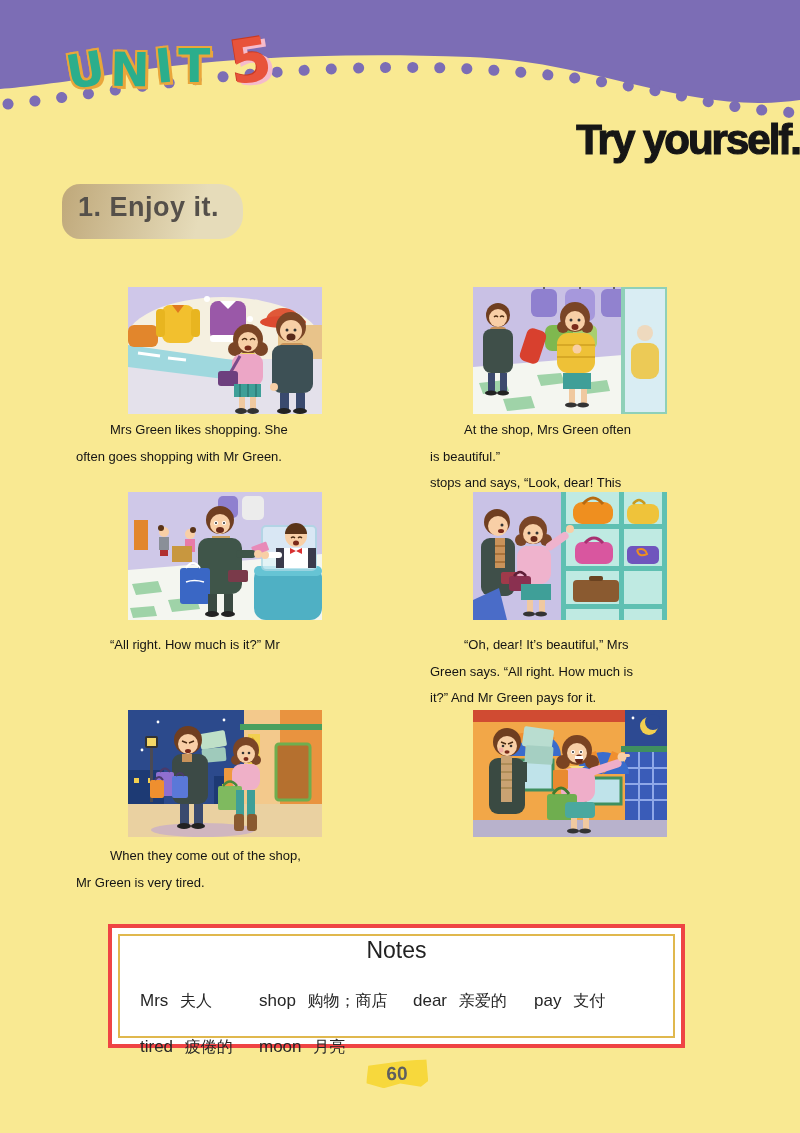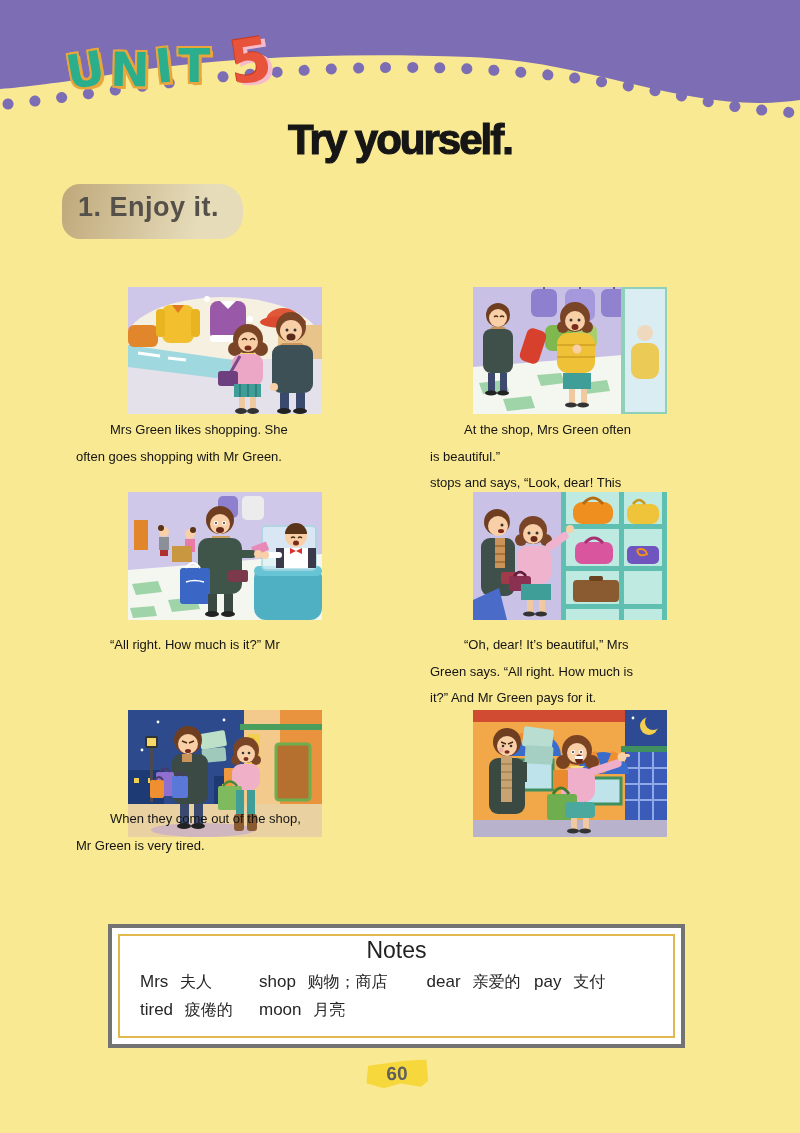--- a/index.html
+++ b/index.html
@@ -12,50 +12,50 @@
   .logo .lt{display:inline-block;font-size:47px;color:#2bae8c;
     text-shadow:-2px -2px 0 #e9a63b,2px -2px 0 #e9a63b,-2px 2px 0 #e9a63b,
       3px 3px 0 #e9a63b;}
   .logo .l1{transform:rotate(-7deg);}
   .logo .l2{transform:rotate(4deg) translateY(2px);}
   .logo .l3{transform:rotate(-3deg);}
   .logo .l4{transform:rotate(3deg) translateY(1px);}
   .logo .l5{display:inline-block;font-size:60px;color:#e8533b;margin-left:14px;
     transform:rotate(-6deg) translateY(4px);
     text-shadow:4px 3px 0 #f5bbcb,-1px -1px 0 #c83a22;}
-  .title{position:absolute;left:0;top:116px;width:800px;text-align:center;
+  .title{position:absolute;left:0;top:116px;width:800px;text-align:right;
     font-size:42px;font-weight:bold;letter-spacing:-2px;color:#161616;
     -webkit-text-stroke:1.2px #161616;}
   .pill{position:absolute;left:62px;top:184px;height:46px;line-height:46px;
     padding:0 24px 9px 16px;border-radius:18px 24px 24px 18px;
     background:linear-gradient(105deg,#bfa87a,#e6dcba 75%);
     font-size:27px;font-weight:bold;color:#55504a;letter-spacing:.5px;}
   .subtitle{position:absolute;left:0;top:228px;width:790px;text-align:center;
     font-family:"DejaVu Sans",sans-serif;font-size:25px;font-weight:bold;
     color:#8c2fa3;text-shadow:2.5px 2.5px 0 #74caec;letter-spacing:.5px;}
   
   .pnl{position:absolute;width:194px;height:127px;}
   .pnl svg{display:block;}
   .cap{position:absolute;font-size:13px;line-height:26.5px;color:#141414;}
   .cap .cl{white-space:nowrap;}
   .cap .cl.indent{padding-left:34px;}
   .col-l{left:76px;width:312px;}
   .col-r{left:430px;width:322px;}
   
   .notes{position:absolute;left:108px;top:924px;width:577px;height:124px;
-    background:#fff;border:4px solid #737373;box-sizing:border-box;}
+    background:#fff;border:4px solid #ef4444;box-sizing:border-box;}
   .notes-inner{position:absolute;left:6px;top:6px;right:6px;bottom:6px;
     border:2px solid #e0b84e;}
   .notes-title{margin-top:9px;text-align:center;font-size:23px;color:#222;}
-  .vocab{display:flex;flex-wrap:wrap;row-gap:7px;margin:8px 0 0 28px;
+  .vocab{display:flex;flex-wrap:wrap;row-gap:25px;margin:27px 0 0 28px;
     font-size:17px;color:#262626;}
   .v-item{box-sizing:border-box;}
   .v-item{width:119px;}
   .v-item:nth-child(2),.v-item:nth-child(6){width:154px;}
-  .v-item:nth-child(3){width:121px;text-align:center;}
+  .v-item:nth-child(3){width:121px;}
   .v-item:nth-child(4){width:110px;}
   .v-en{margin-right:7px;}
   .v-zh{font-size:16px;}
   
   .pagenum{position:absolute;left:366px;top:1060px;width:62px;height:28px;
     background:#f7d83c;transform:rotate(-1.5deg);
     clip-path:polygon(4% 18%,60% 4%,98% 0,100% 78%,88% 98%,55% 84%,28% 100%,
       0 80%);
     text-align:center;line-height:28px;font-size:19px;font-weight:bold;
     color:#5f5f5f;}
@@ -418,21 +418,21 @@
     <div class="cl">stops and says, “Look, dear! This</div>
   </div>
   <div class="cap col-l" style="top:632px">
     <div class="cl indent">“All right. How much is it?” Mr</div>
   </div>
   <div class="cap col-r" style="top:632px">
     <div class="cl indent">“Oh, dear! It’s beautiful,” Mrs</div>
     <div class="cl">Green says. “All right. How much is</div>
     <div class="cl">it?” And Mr Green pays for it.</div>
   </div>
-  <div class="cap col-l" style="top:806px">
+  <div class="cap col-l" style="top:843px">
     <div class="cl indent">When they come out of the shop,</div>
     <div class="cl">Mr Green is very tired.</div>
   </div>
 
   <div class="notes">
     <div class="notes-inner"></div>
     <div class="notes-title">Notes</div>
     <div class="vocab">
       <div class="v-item">
         <span class="v-en">Mrs</span>

